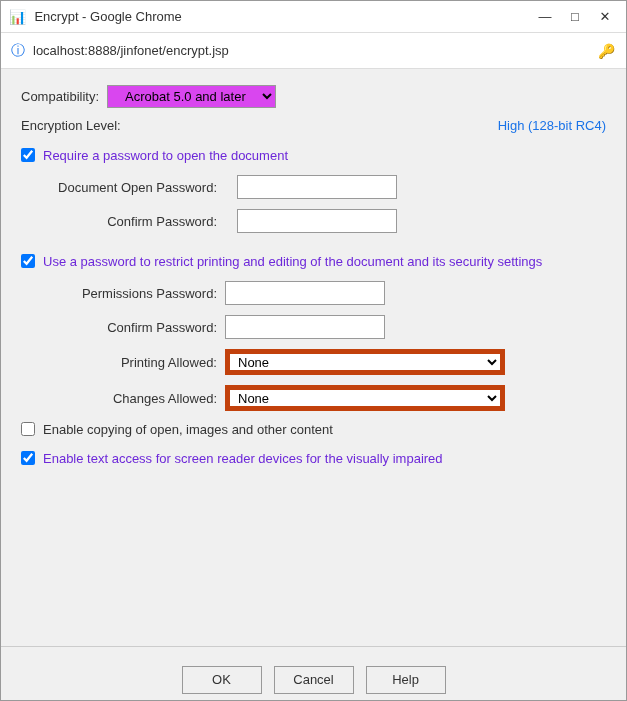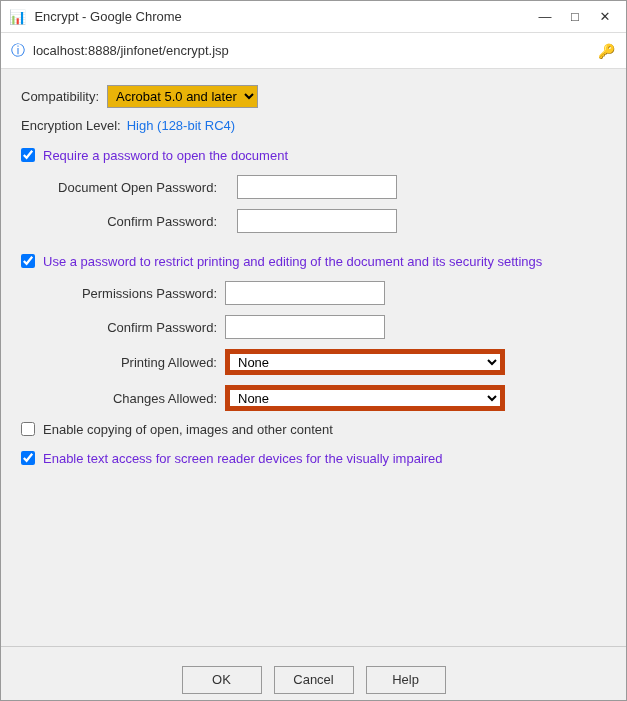--- a/index.html
+++ b/index.html
@@ -15,23 +15,23 @@
 
     .address-bar { height: 36px; background: #fff; border-bottom: 1px solid #ddd; display: flex; align-items: center; padding: 0 10px; gap: 8px; }
     .address-info-icon { color: #1a73e8; font-size: 14px; }
     .address-text { font-size: 13px; color: #333; flex: 1; }
     .address-key-icon { color: #888; font-size: 14px; }
 
     .content { flex: 1; padding: 16px 20px; overflow-y: auto; background: #f0f0f0; }
 
     .compatibility-row { display: flex; align-items: center; gap: 8px; margin-bottom: 10px; }
     .compat-label { color: #333; font-size: 13px; }
-    .compat-select { font-size: 13px; padding: 2px 4px; border: 1px solid #999; background: #eab308; cursor: pointer; appearance: auto; }
+    .compat-select { font-size: 13px; padding: 2px 13px; border: 1px solid #999; background: #d946ef; cursor: pointer; appearance: auto; }
 
-    .encryption-row { display: flex; align-items: center; gap: 6px; margin-bottom: 14px; }
+    .encryption-row { display: flex; align-items: center; gap: 6px; margin-bottom: 14px; justify-content: space-between; }
     .encryption-label { color: #333; font-size: 13px; }
     .encryption-value { color: #1a73e8; font-size: 13px; }
 
     .checkbox-row { display: flex; align-items: flex-start; gap: 8px; margin-bottom: 10px; }
     .checkbox-row input[type=checkbox] { margin-top: 1px; width: 14px; height: 14px; flex-shrink: 0; cursor: pointer; }
     .checkbox-label { color: #6d28d9; font-size: 13px; line-height: 1.4; }
     .checkbox-label-plain { color: #333; font-size: 13px; line-height: 1.4; }
 
     .field-group { margin-left: 36px; margin-bottom: 12px; }
     .field-row { display: flex; align-items: center; margin-bottom: 10px; gap: 20px; }

